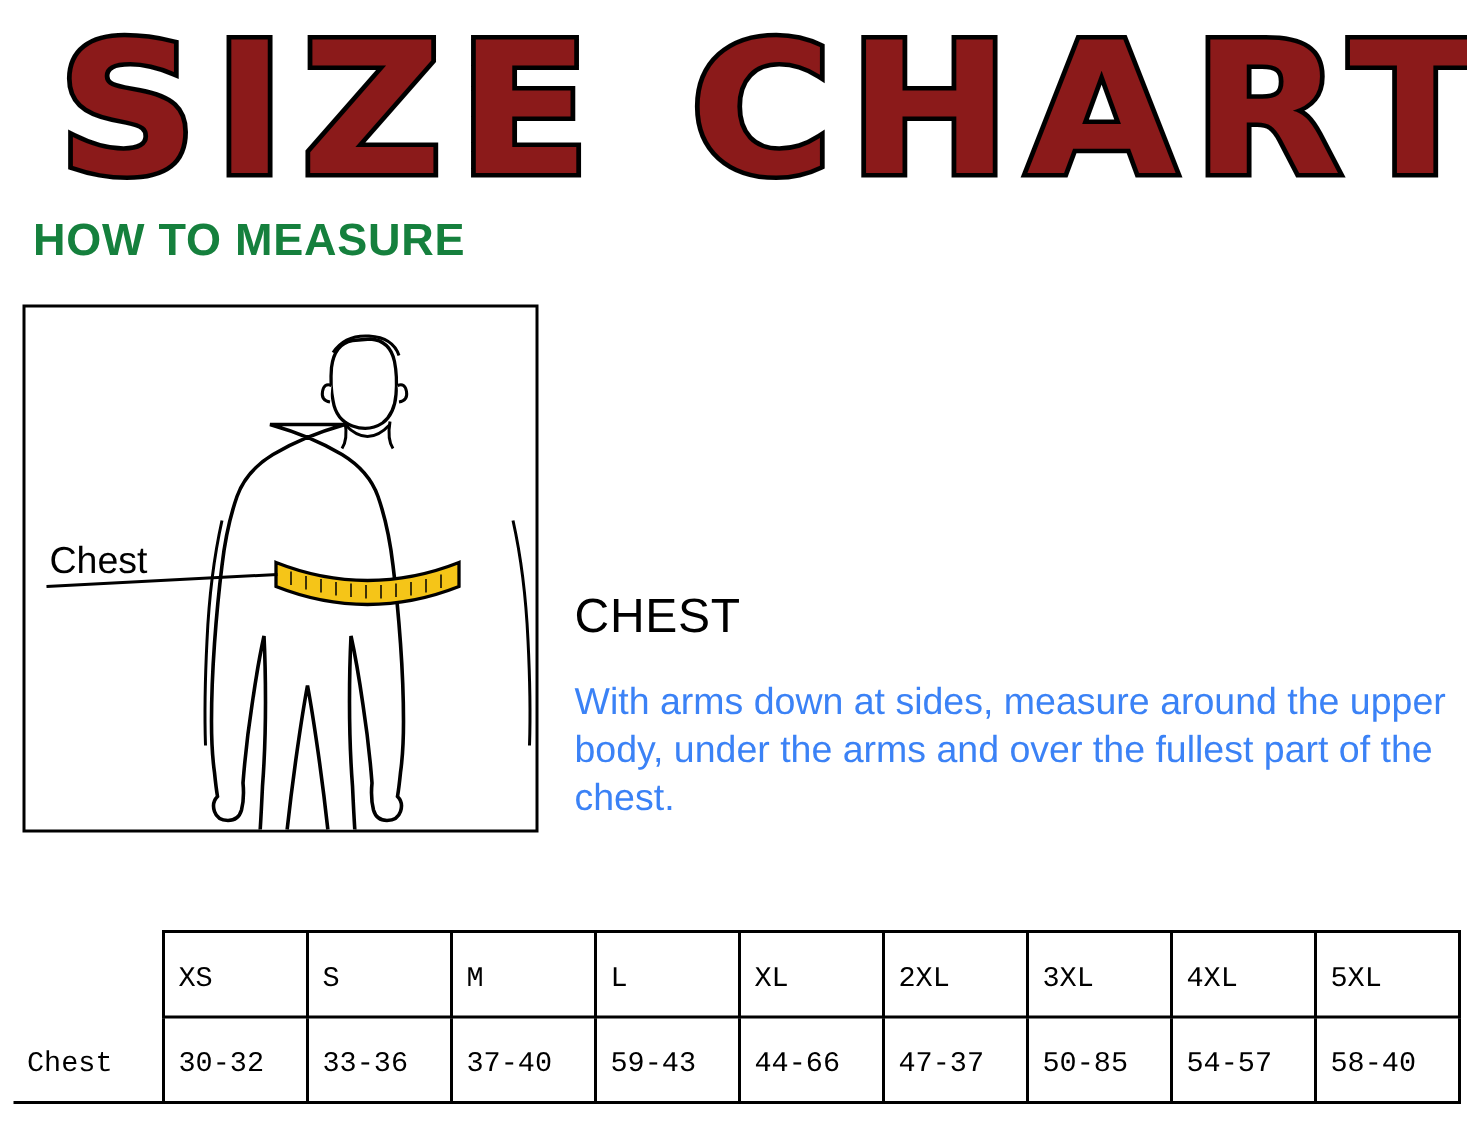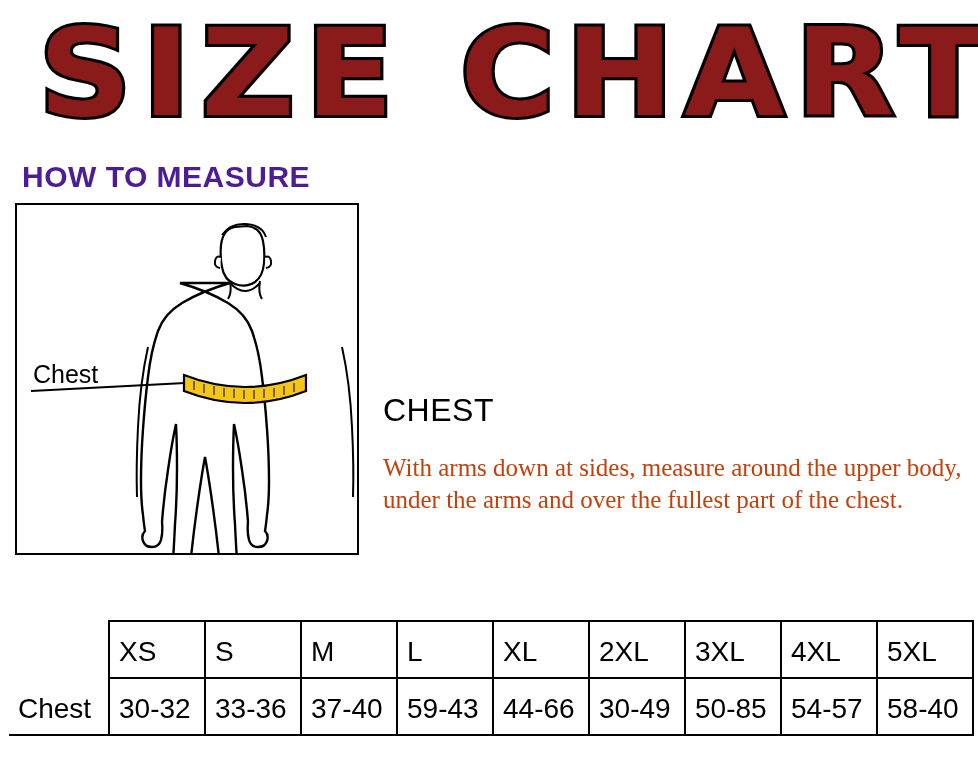--- a/index.html
+++ b/index.html
@@ -34,26 +34,26 @@
     paint-order: stroke fill;
     transform: scaleX(1.06);
     transform-origin: left center;
     white-space: nowrap;
   }
 
   
   .how-to {
     position: absolute;
     left: 22px;
-    top: 160px;
+    top: 144px;
     font-family: "Liberation Sans", sans-serif;
     font-weight: 700;
     font-size: 30px;
     letter-spacing: 0.5px;
-    color: #4c1d95;
+    color: #15803d;
   }
 
   
   .figure-box {
     position: absolute;
     left: 15px;
     top: 203px;
     width: 344px;
     height: 352px;
     border: 2px solid #000;
@@ -82,34 +82,34 @@
     font-family: "Liberation Sans", sans-serif;
     font-size: 32px;
     letter-spacing: 0.5px;
     color: #000;
   }
   .desc-body {
     position: absolute;
     left: 383px;
     top: 452px;
     width: 590px;
-    font-family: Liberation Serif, serif;
+    font-family: Liberation Sans, sans-serif;
     font-size: 25px;
     line-height: 32px;
-    color: #c2410c;
+    color: #3b82f6;
   }
 
   
   .size-table {
     position: absolute;
     left: 9px;
     top: 620px;
     border-collapse: collapse;
-    font-family: Liberation Sans, sans-serif;
-    font-size: 28px;
+    font-family: Liberation Mono, monospace;
+    font-size: 19px;
     color: #000;
   }
   .size-table td {
     border: 2px solid #000;
     height: 57px;
     padding: 0 0 0 9px;
     box-sizing: border-box;
     vertical-align: bottom;
     line-height: 50px;
     white-space: nowrap;
@@ -234,19 +234,19 @@
       <td class="cell">4XL</td>
       <td class="cell">5XL</td>
     </tr>
     <tr>
       <td class="rowlabel">Chest</td>
       <td class="cell">30-32</td>
       <td class="cell">33-36</td>
       <td class="cell">37-40</td>
       <td class="cell">59-43</td>
       <td class="cell">44-66</td>
-      <td class="cell">30-49</td>
+      <td class="cell">47-37</td>
       <td class="cell">50-85</td>
       <td class="cell">54-57</td>
       <td class="cell">58-40</td>
     </tr>
   </tbody>
 </table>
 
 </body></html>

